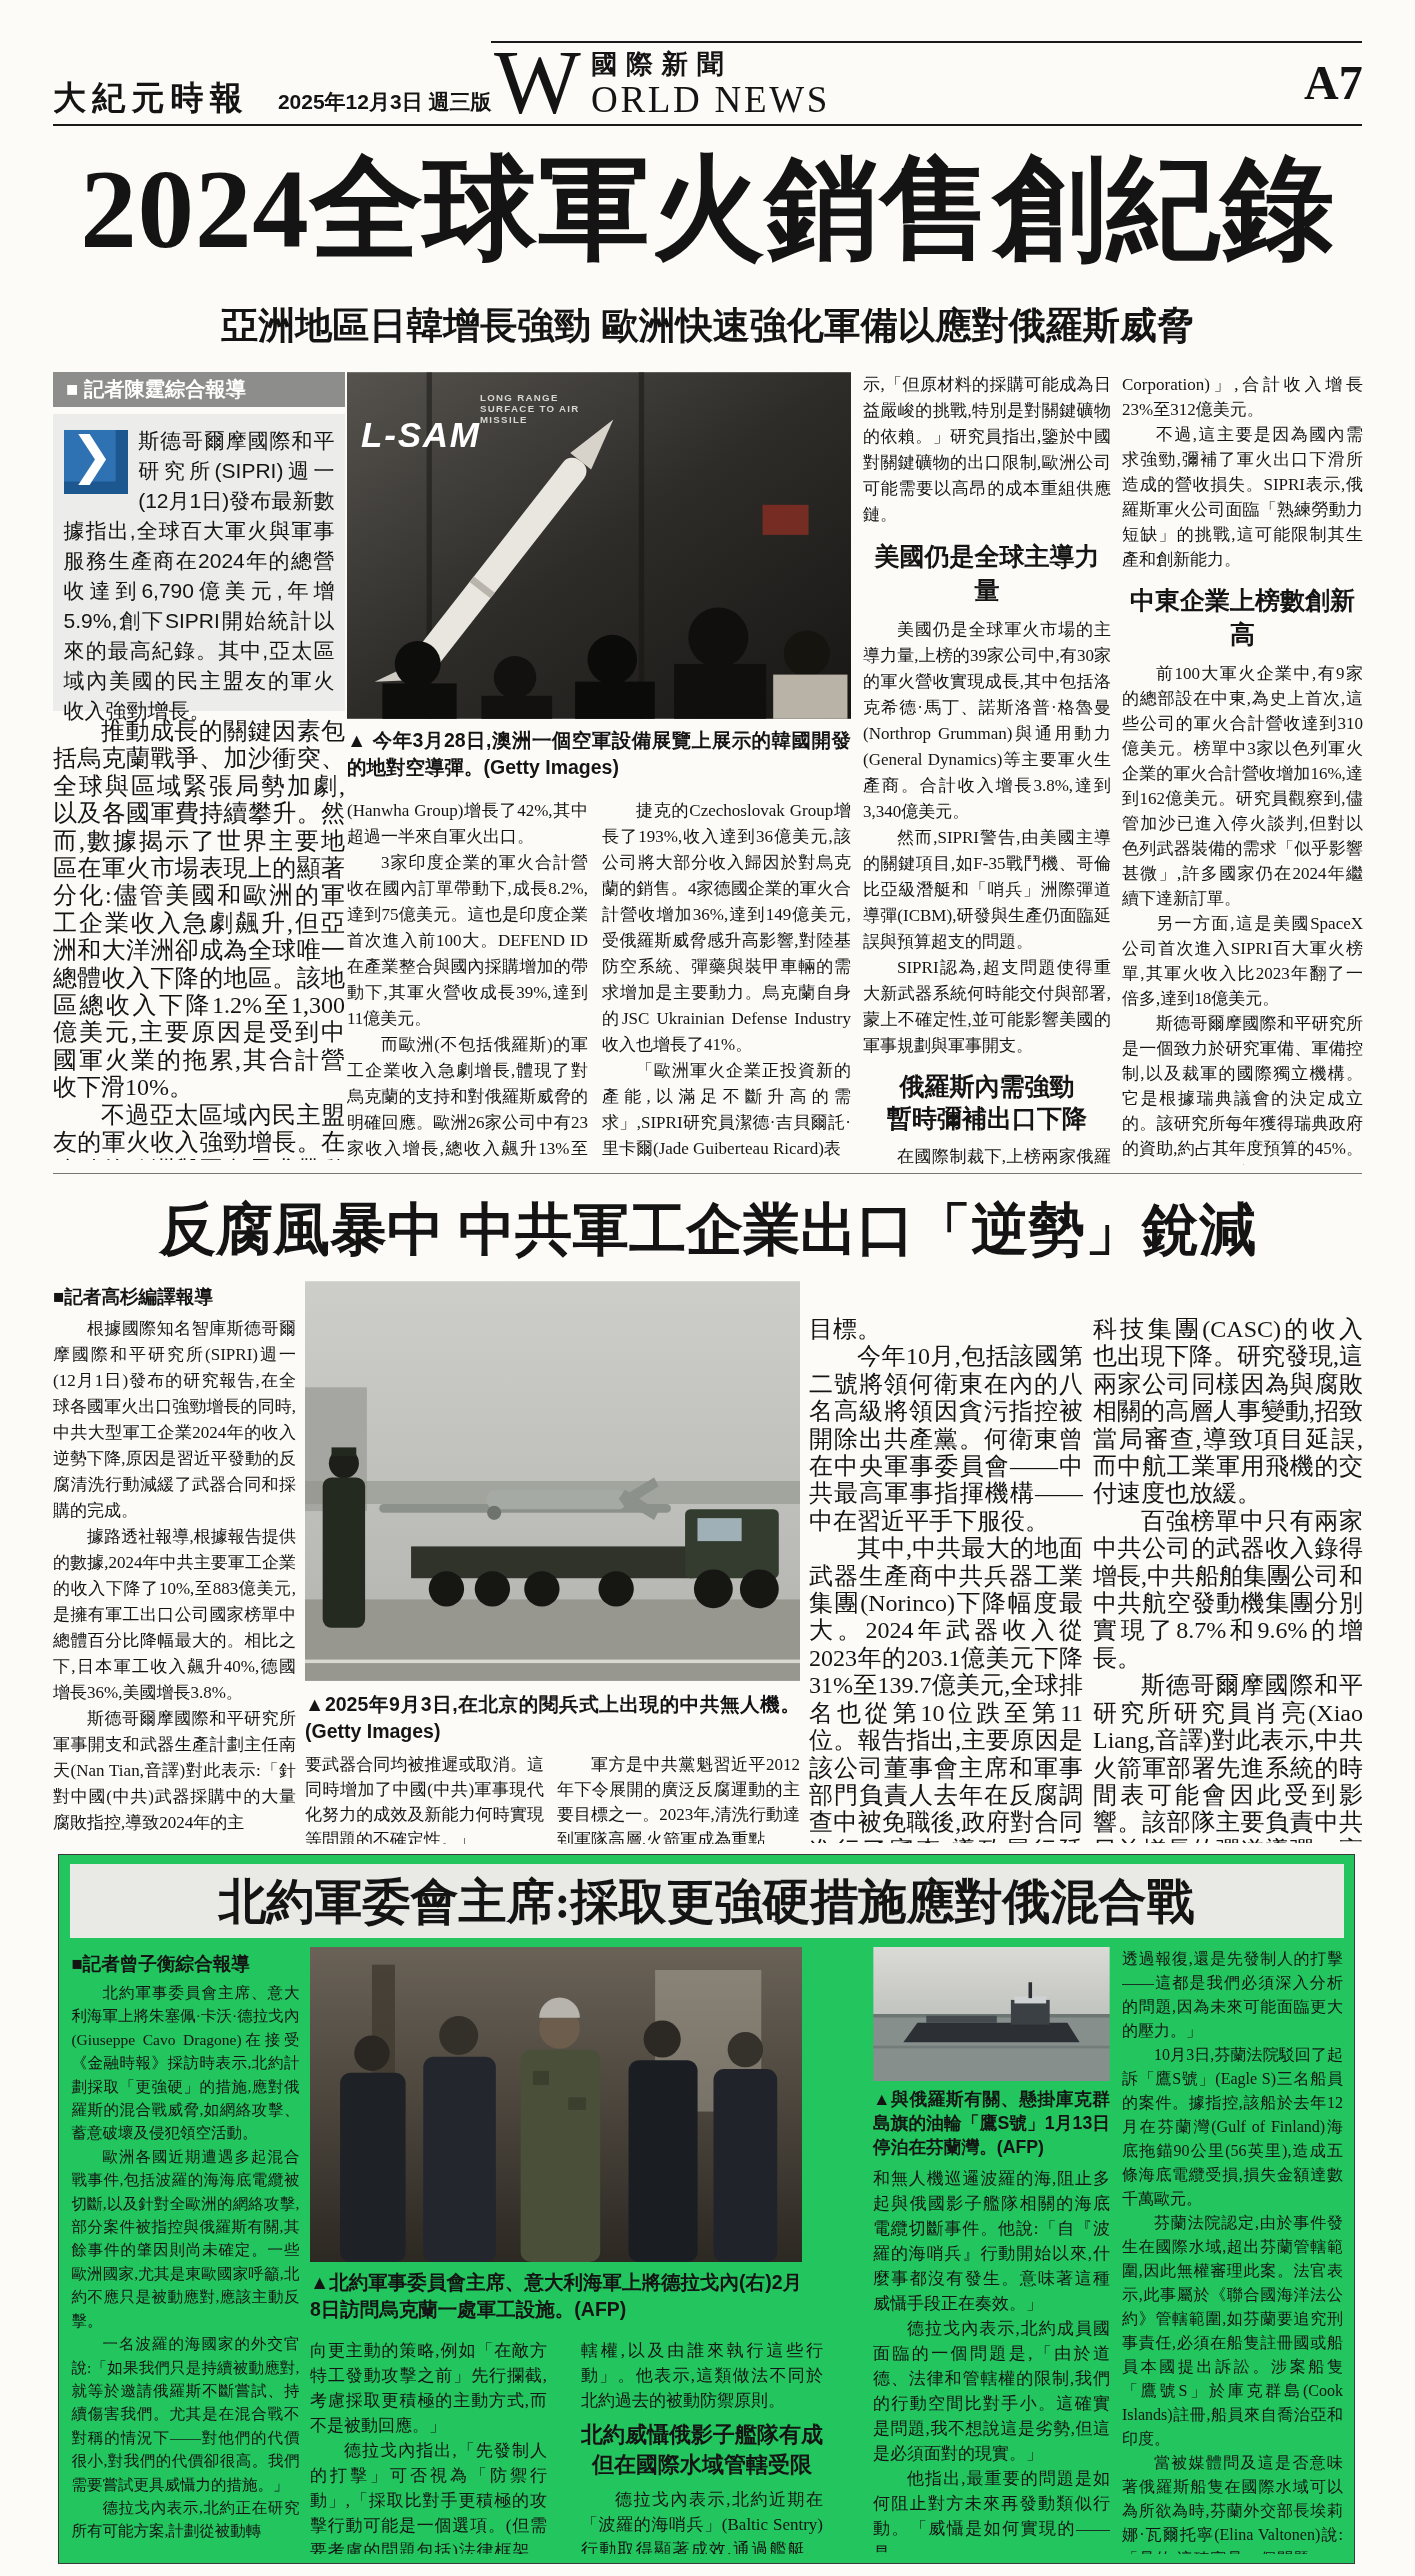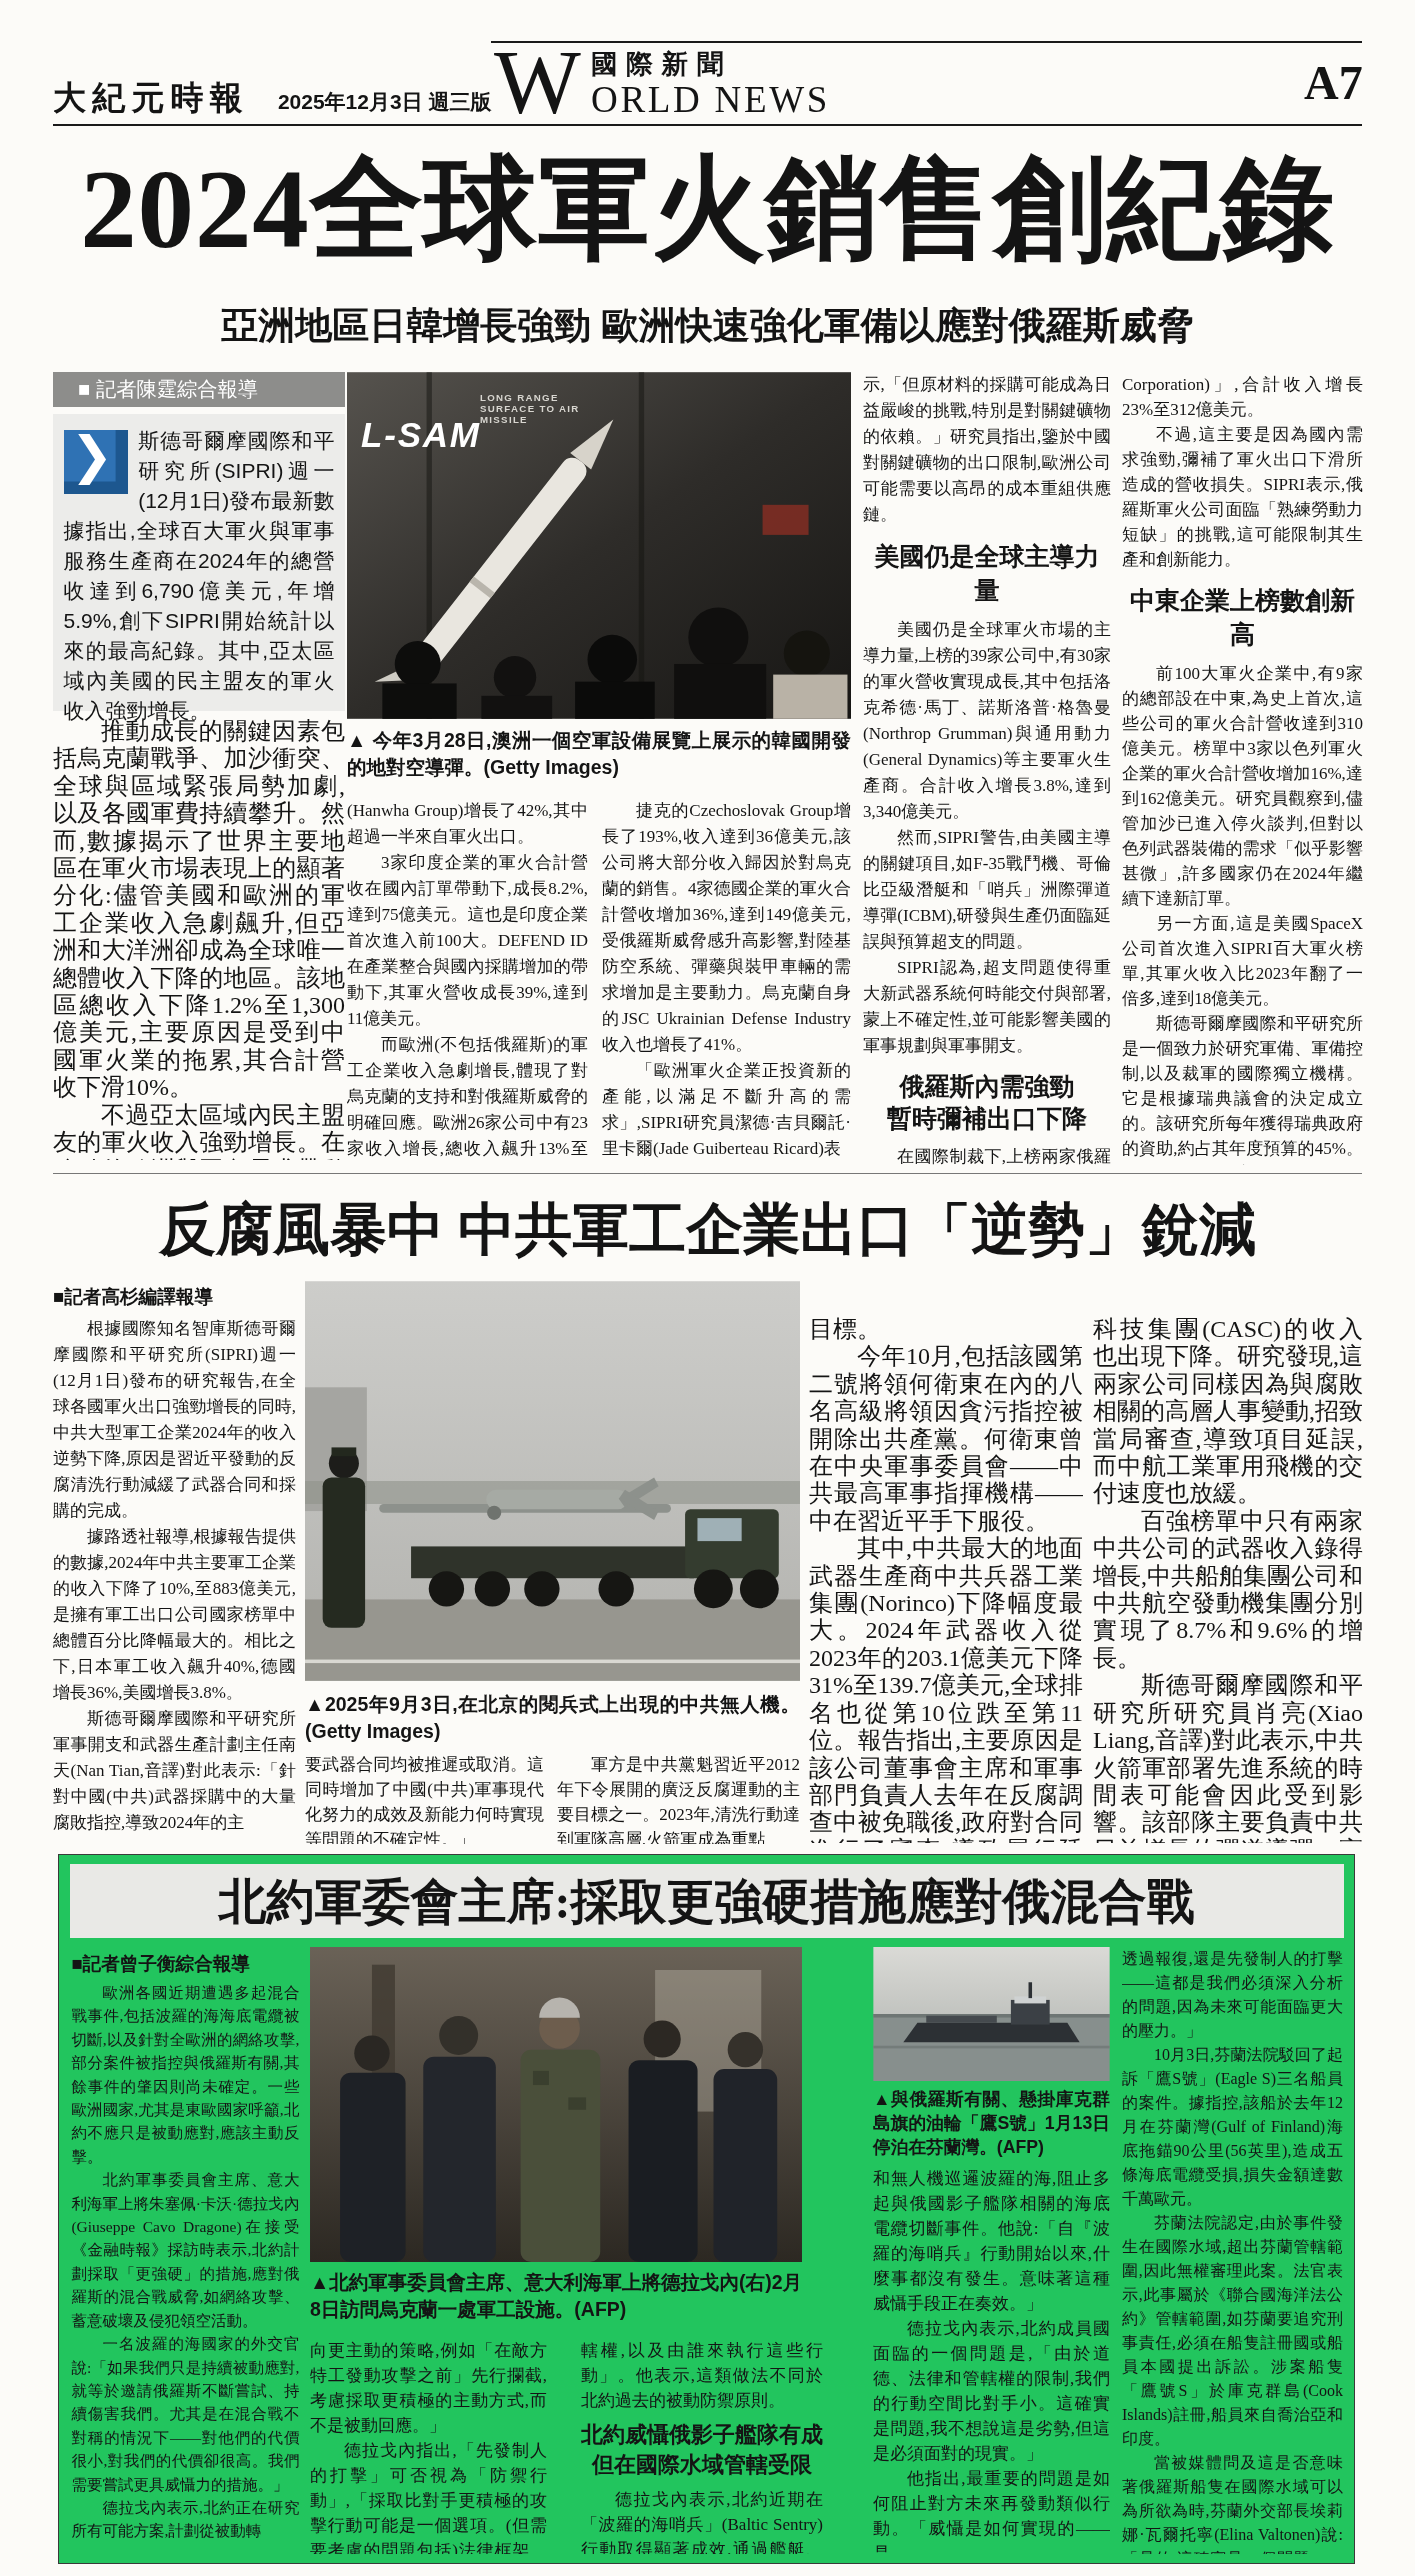--- a/index.html
+++ b/index.html
@@ -24,21 +24,21 @@
   .jp{text-align:justify;overflow:hidden;font-family:"Liberation Serif","DejaVu Serif",serif;}
   .jp p{margin:0;text-indent:2em;}
   .cont p:first-child{text-indent:0;}
   .t20{font-size:24px;line-height:27.4px;}
   .t19{font-size:17px;line-height:26px;}
   .t195{font-size:17px;line-height:25px;}
   .t18{font-size:16px;line-height:24px;}
   .t175{font-size:15.5px;line-height:23.4px;}
   .subhead{font-family:"Liberation Sans","DejaVu Sans",sans-serif;font-weight:800;font-size:25px;
            line-height:34px;text-align:center;margin:10.6px 0;text-indent:0;}
-  .byline-bar{background:#8d8d8b;color:#ffffff;font-size:20.3px;font-weight:400;line-height:35px;padding-left:25px;}
+  .byline-bar{background:#8d8d8b;color:#ffffff;font-size:20.3px;font-weight:700;line-height:35px;padding-left:13px;}
   .byline-plain{font-size:18.6px;font-weight:800;}
   .caption{font-weight:700;font-size:19.5px;line-height:26.5px;text-align:justify;
            font-family:"Liberation Sans","DejaVu Sans",sans-serif;}
   .caption-sm{font-weight:700;font-size:17.7px;line-height:24px;text-align:justify;
            font-family:"Liberation Sans","DejaVu Sans",sans-serif;}
   
   .intro-box{background:#ececea;padding:12.4px 10.6px;box-sizing:border-box;}
   .intro-text{font-weight:400;font-size:21px;line-height:30px;text-align:justify;}
   .arrow-icon{float:left;width:64px;height:64px;background:#2f72b4;margin:3.5px 10.6px 3.5px 0;
               position:relative;box-shadow:inset -12.4px -12.4px 0 #1d578f;}
@@ -232,22 +232,22 @@
       <p>斯德哥爾摩國際和平研究所研究員肖亮(Xiao Liang,音譯)對此表示,中共火箭軍部署先進系統的時間表可能會因此受到影響。該部隊主要負責中共日益增長的彈道導彈、高超音速導彈和巡航導彈武庫。北京的航空航天和網絡計劃也同樣可能受到影響。此前,中共希望在其建軍100周年紀念日之前實現關鍵能力和戰備目標,但現在,不確定性大幅增加。◇</p>
     </div>
 
   <div class="abs nato-box" style="left:58px;top:1854px;width:1295px;height:708px;">
     <div class="abs nato-band" style="left:10.6px;top:8.8px;width:1274px;height:74px;">
       <div class="serif h3-headline" style="margin-top:1.8px;">北約軍委會主席:採取更強硬措施應對俄混合戰</div>
     </div>
     <div class="abs byline-plain" style="left:12.4px;top:96px;">■記者曾子衡綜合報導</div>
 
     <div class="abs jp t175" style="left:12.4px;top:126px;width:228px;height:571px;">
+        <p>北約軍事委員會主席、意大利海軍上將朱塞佩·卡沃·德拉戈內(Giuseppe Cavo Dragone)在接受《金融時報》採訪時表示,北約計劃採取「更強硬」的措施,應對俄羅斯的混合戰威脅,如網絡攻擊、蓄意破壞及侵犯領空活動。</p>
         <p>歐洲各國近期遭遇多起混合戰事件,包括波羅的海海底電纜被切斷,以及針對全歐洲的網絡攻擊,部分案件被指控與俄羅斯有關,其餘事件的肇因則尚未確定。一些歐洲國家,尤其是東歐國家呼籲,北約不應只是被動應對,應該主動反擊。</p>
-        <p>北約軍事委員會主席、意大利海軍上將朱塞佩·卡沃·德拉戈內(Giuseppe Cavo Dragone)在接受《金融時報》採訪時表示,北約計劃採取「更強硬」的措施,應對俄羅斯的混合戰威脅,如網絡攻擊、蓄意破壞及侵犯領空活動。</p>
         <p>一名波羅的海國家的外交官說:「如果我們只是持續被動應對,就等於邀請俄羅斯不斷嘗試、持續傷害我們。尤其是在混合戰不對稱的情況下——對他們的代價很小,對我們的代價卻很高。我們需要嘗試更具威懾力的措施。」</p>
         <p>德拉戈內表示,北約正在研究所有可能方案,計劃從被動轉</p>
       </div>
 
     <div class="abs" style="left:251px;top:92px;width:492px;height:315px;">
       <svg class="photo" width="492" height="315" viewBox="0 0 556 356">
         <defs>
           <linearGradient id="g3" x1="0" y1="0" x2="0" y2="1">
             <stop offset="0" stop-color="#6a6257"></stop>
               <stop offset="1" stop-color="#2c2822"></stop>

